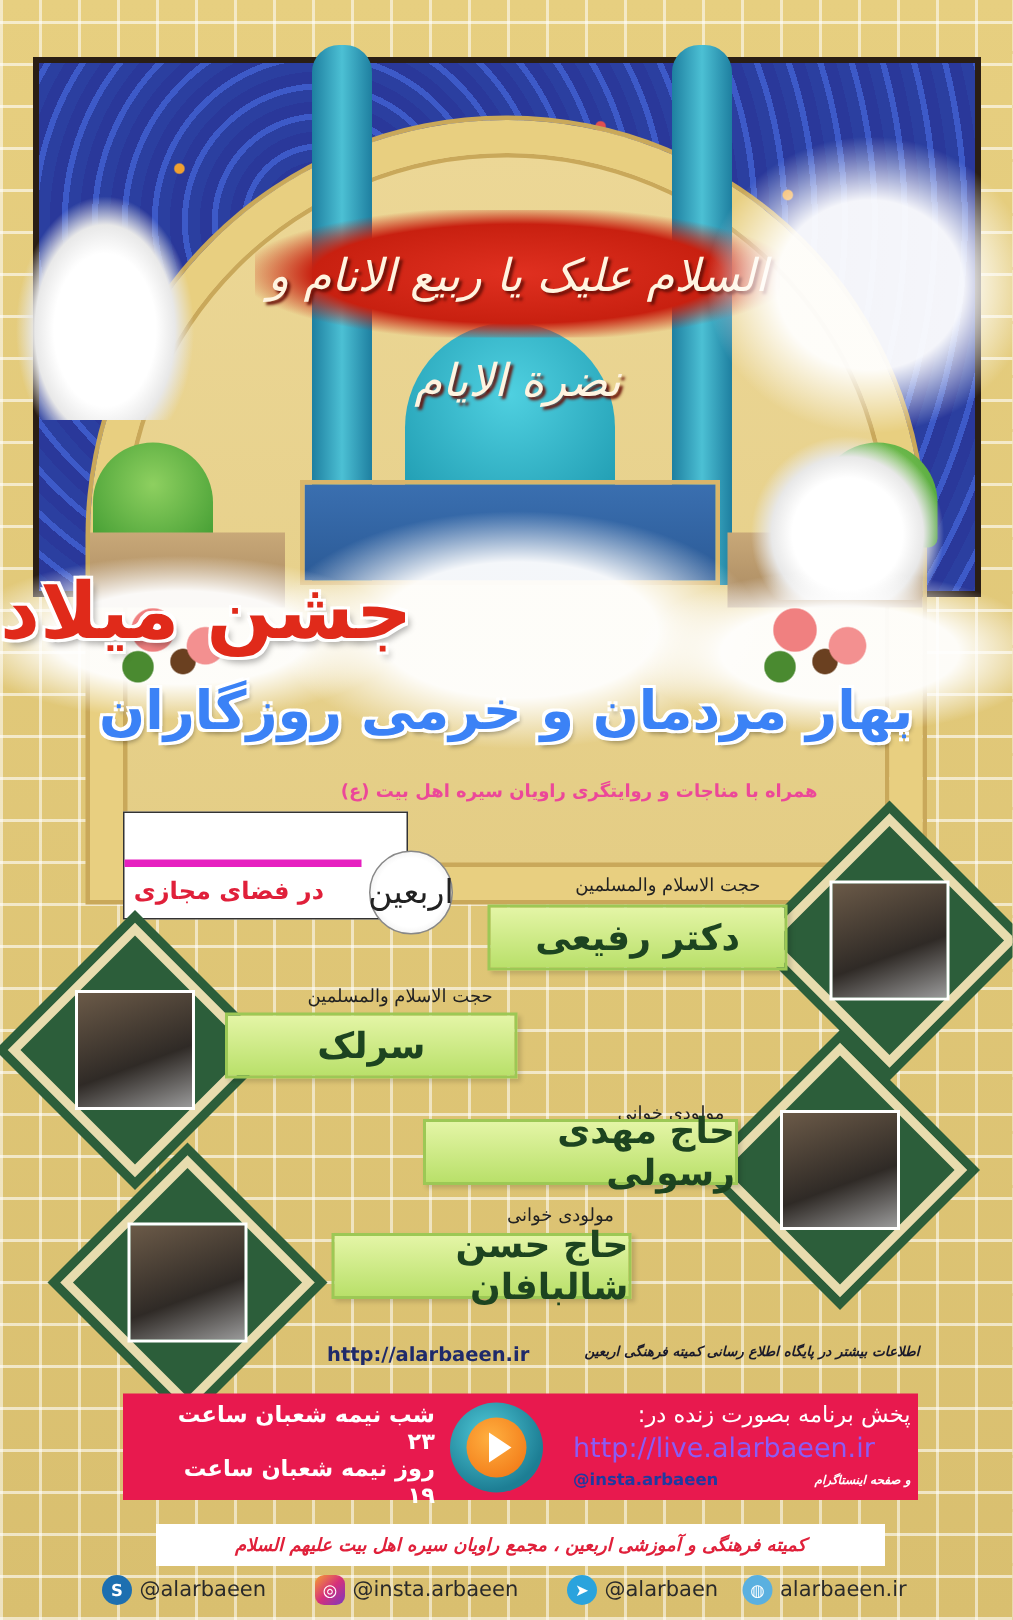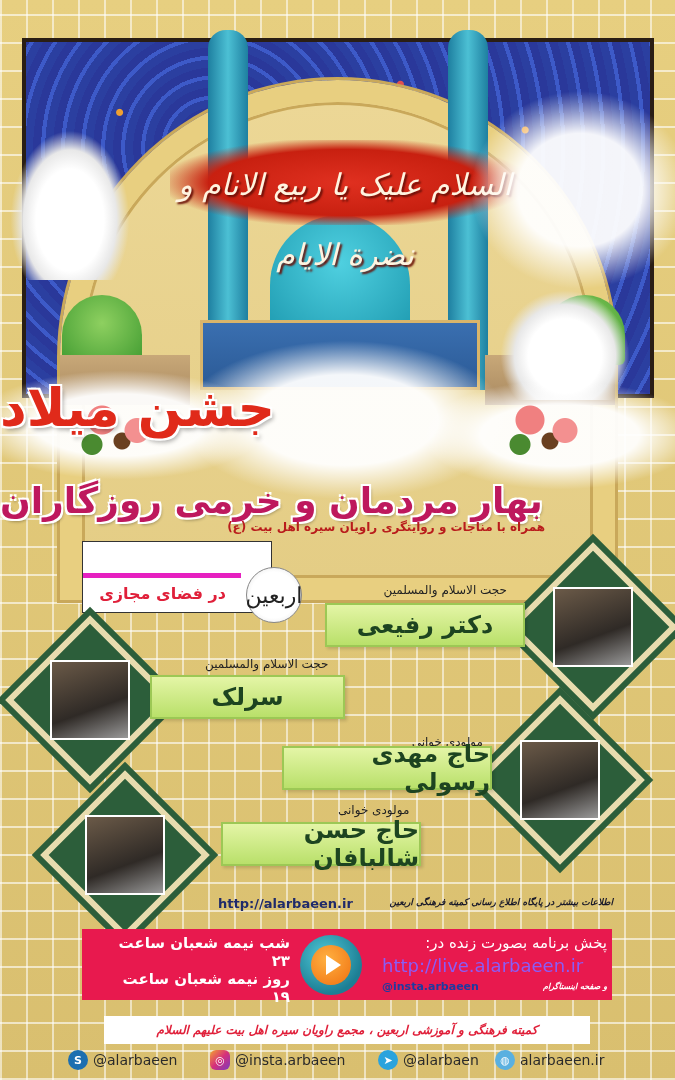--- a/index.html
+++ b/index.html
@@ -84,39 +84,39 @@
       radial-gradient(circle at 65% 55%, #f39090 0 12px, transparent 13px),
       radial-gradient(circle at 50% 70%, #6a4020 0 8px, transparent 9px),
       radial-gradient(circle at 20% 75%, #4a8a30 0 10px, transparent 11px);
   }
   .title-main {
     position: absolute; left: 0; right: 0; top: 378px; text-align: left;
     font-size: 52px; font-weight: bold; color: #e02a1a; direction: rtl;
     text-shadow: 2px 2px 0 #fff, -2px -2px 0 #fff, 2px -2px 0 #fff, -2px 2px 0 #fff, 3px 4px 4px rgba(0,0,0,0.3);
   }
   .title-sub {
-    position: absolute; left: 0; right: 0; top: 480px; text-align: left;
-    font-size: 36px; font-weight: bold; color: #be185d; direction: rtl;
+    position: absolute; left: 0; right: 0; top: 454px; text-align: center;
+    font-size: 36px; font-weight: bold; color: #3b82f6; direction: rtl;
     text-shadow: 2px 2px 0 #fff, -2px -2px 0 #fff, 2px -2px 0 #fff, -2px 2px 0 #fff, 2px 3px 3px rgba(0,0,0,0.3);
   }
   .tagline {
     position: absolute; right: 130px; top: 520px; direction: rtl;
-    font-size: 12px; font-weight: bold; color: #b91c1c;
+    font-size: 12px; font-weight: bold; color: #ec4899;
   }
   .venue-box {
     position: absolute; left: 82px; top: 541px; width: 190px; height: 72px;
     background: #fff; border: 1px solid #333;
   }
   .venue-line1 {
     position: absolute; right: 10px; top: 4px; direction: rtl;
     color: #1f8a5a; font-size: 16px; font-weight: bold; font-style: italic;
   }
   .venue-bar { position: absolute; left: 0; right: 30px; top: 31px; height: 5px; background: #e620c0; }
   .venue-line2 {
-    position: absolute; right: 45px; top: 42px; direction: rtl;
+    position: absolute; right: 55px; top: 42px; direction: rtl;
     color: #e0203a; font-size: 16px; font-weight: bold;
   }
   .logo-circle {
     position: absolute; left: 246px; top: 567px; width: 56px; height: 56px; border-radius: 50%;
     background: radial-gradient(circle, #fff 0 60%, #ddd 100%); border: 1px solid #888;
     display: flex; align-items: center; justify-content: center;
     font-family: "DejaVu Serif", serif; font-size: 22px; color: #222;
   }
   .frame {
     position: absolute; width: 120px; height: 120px;

